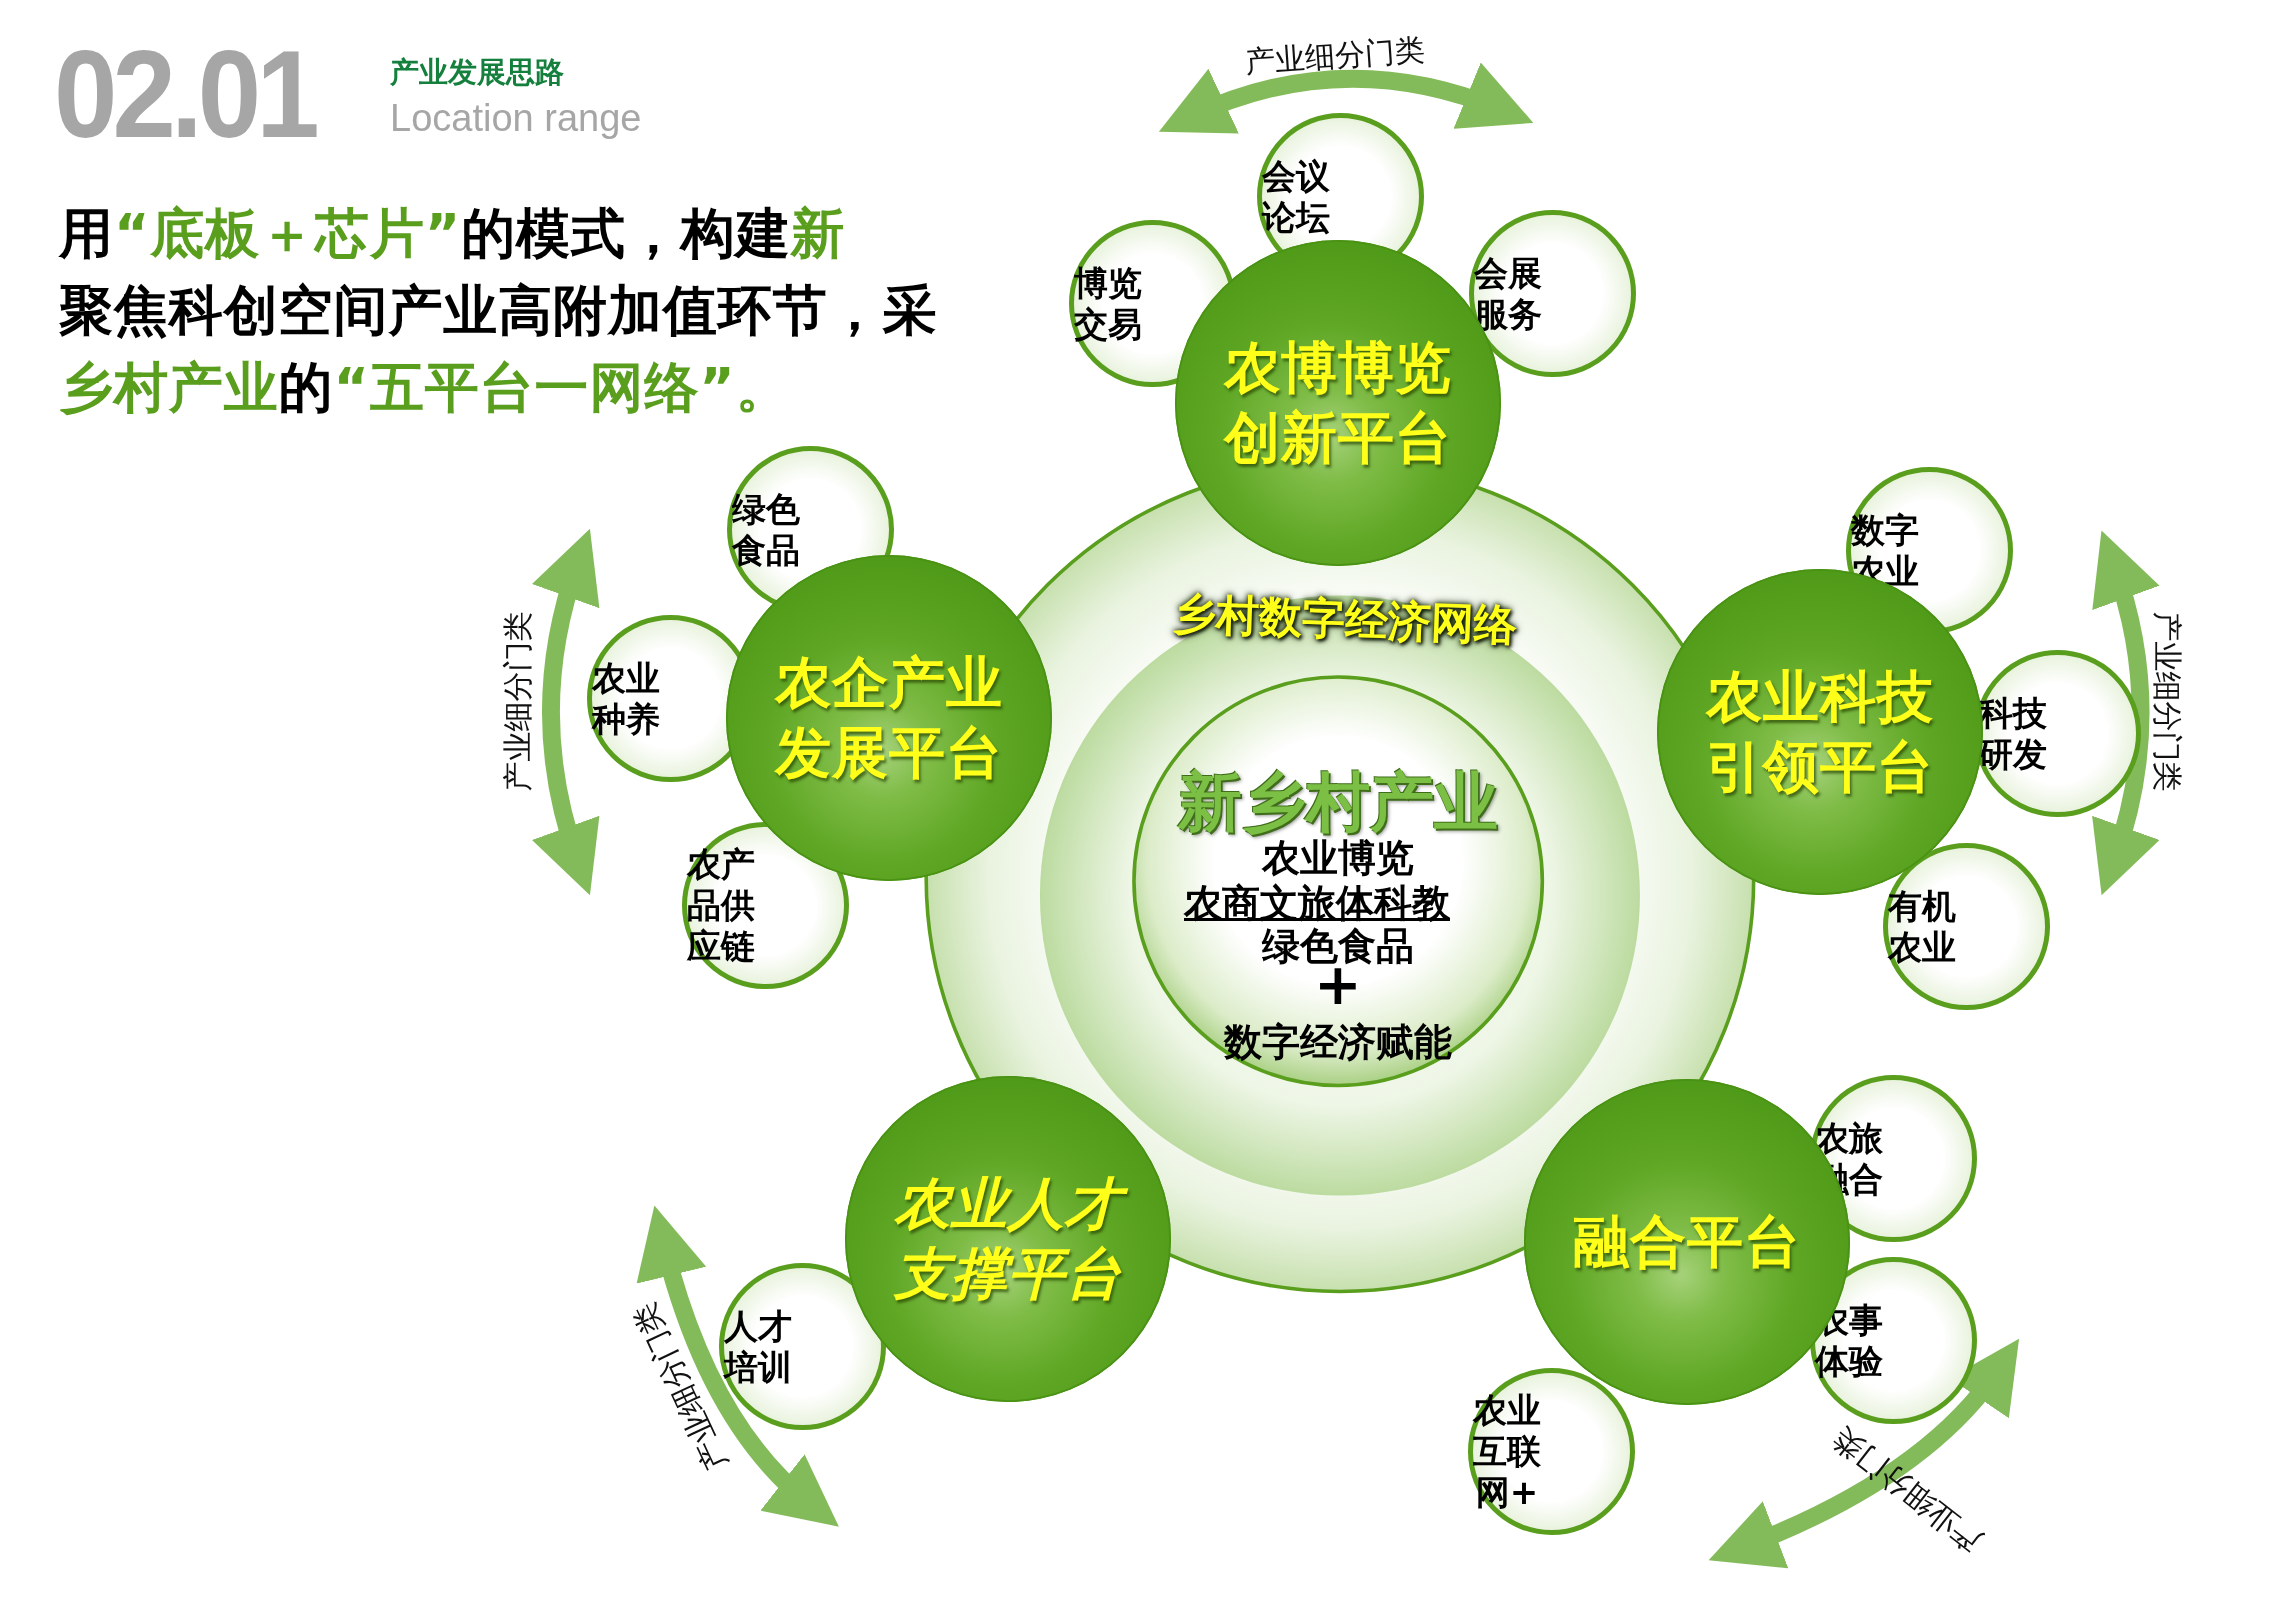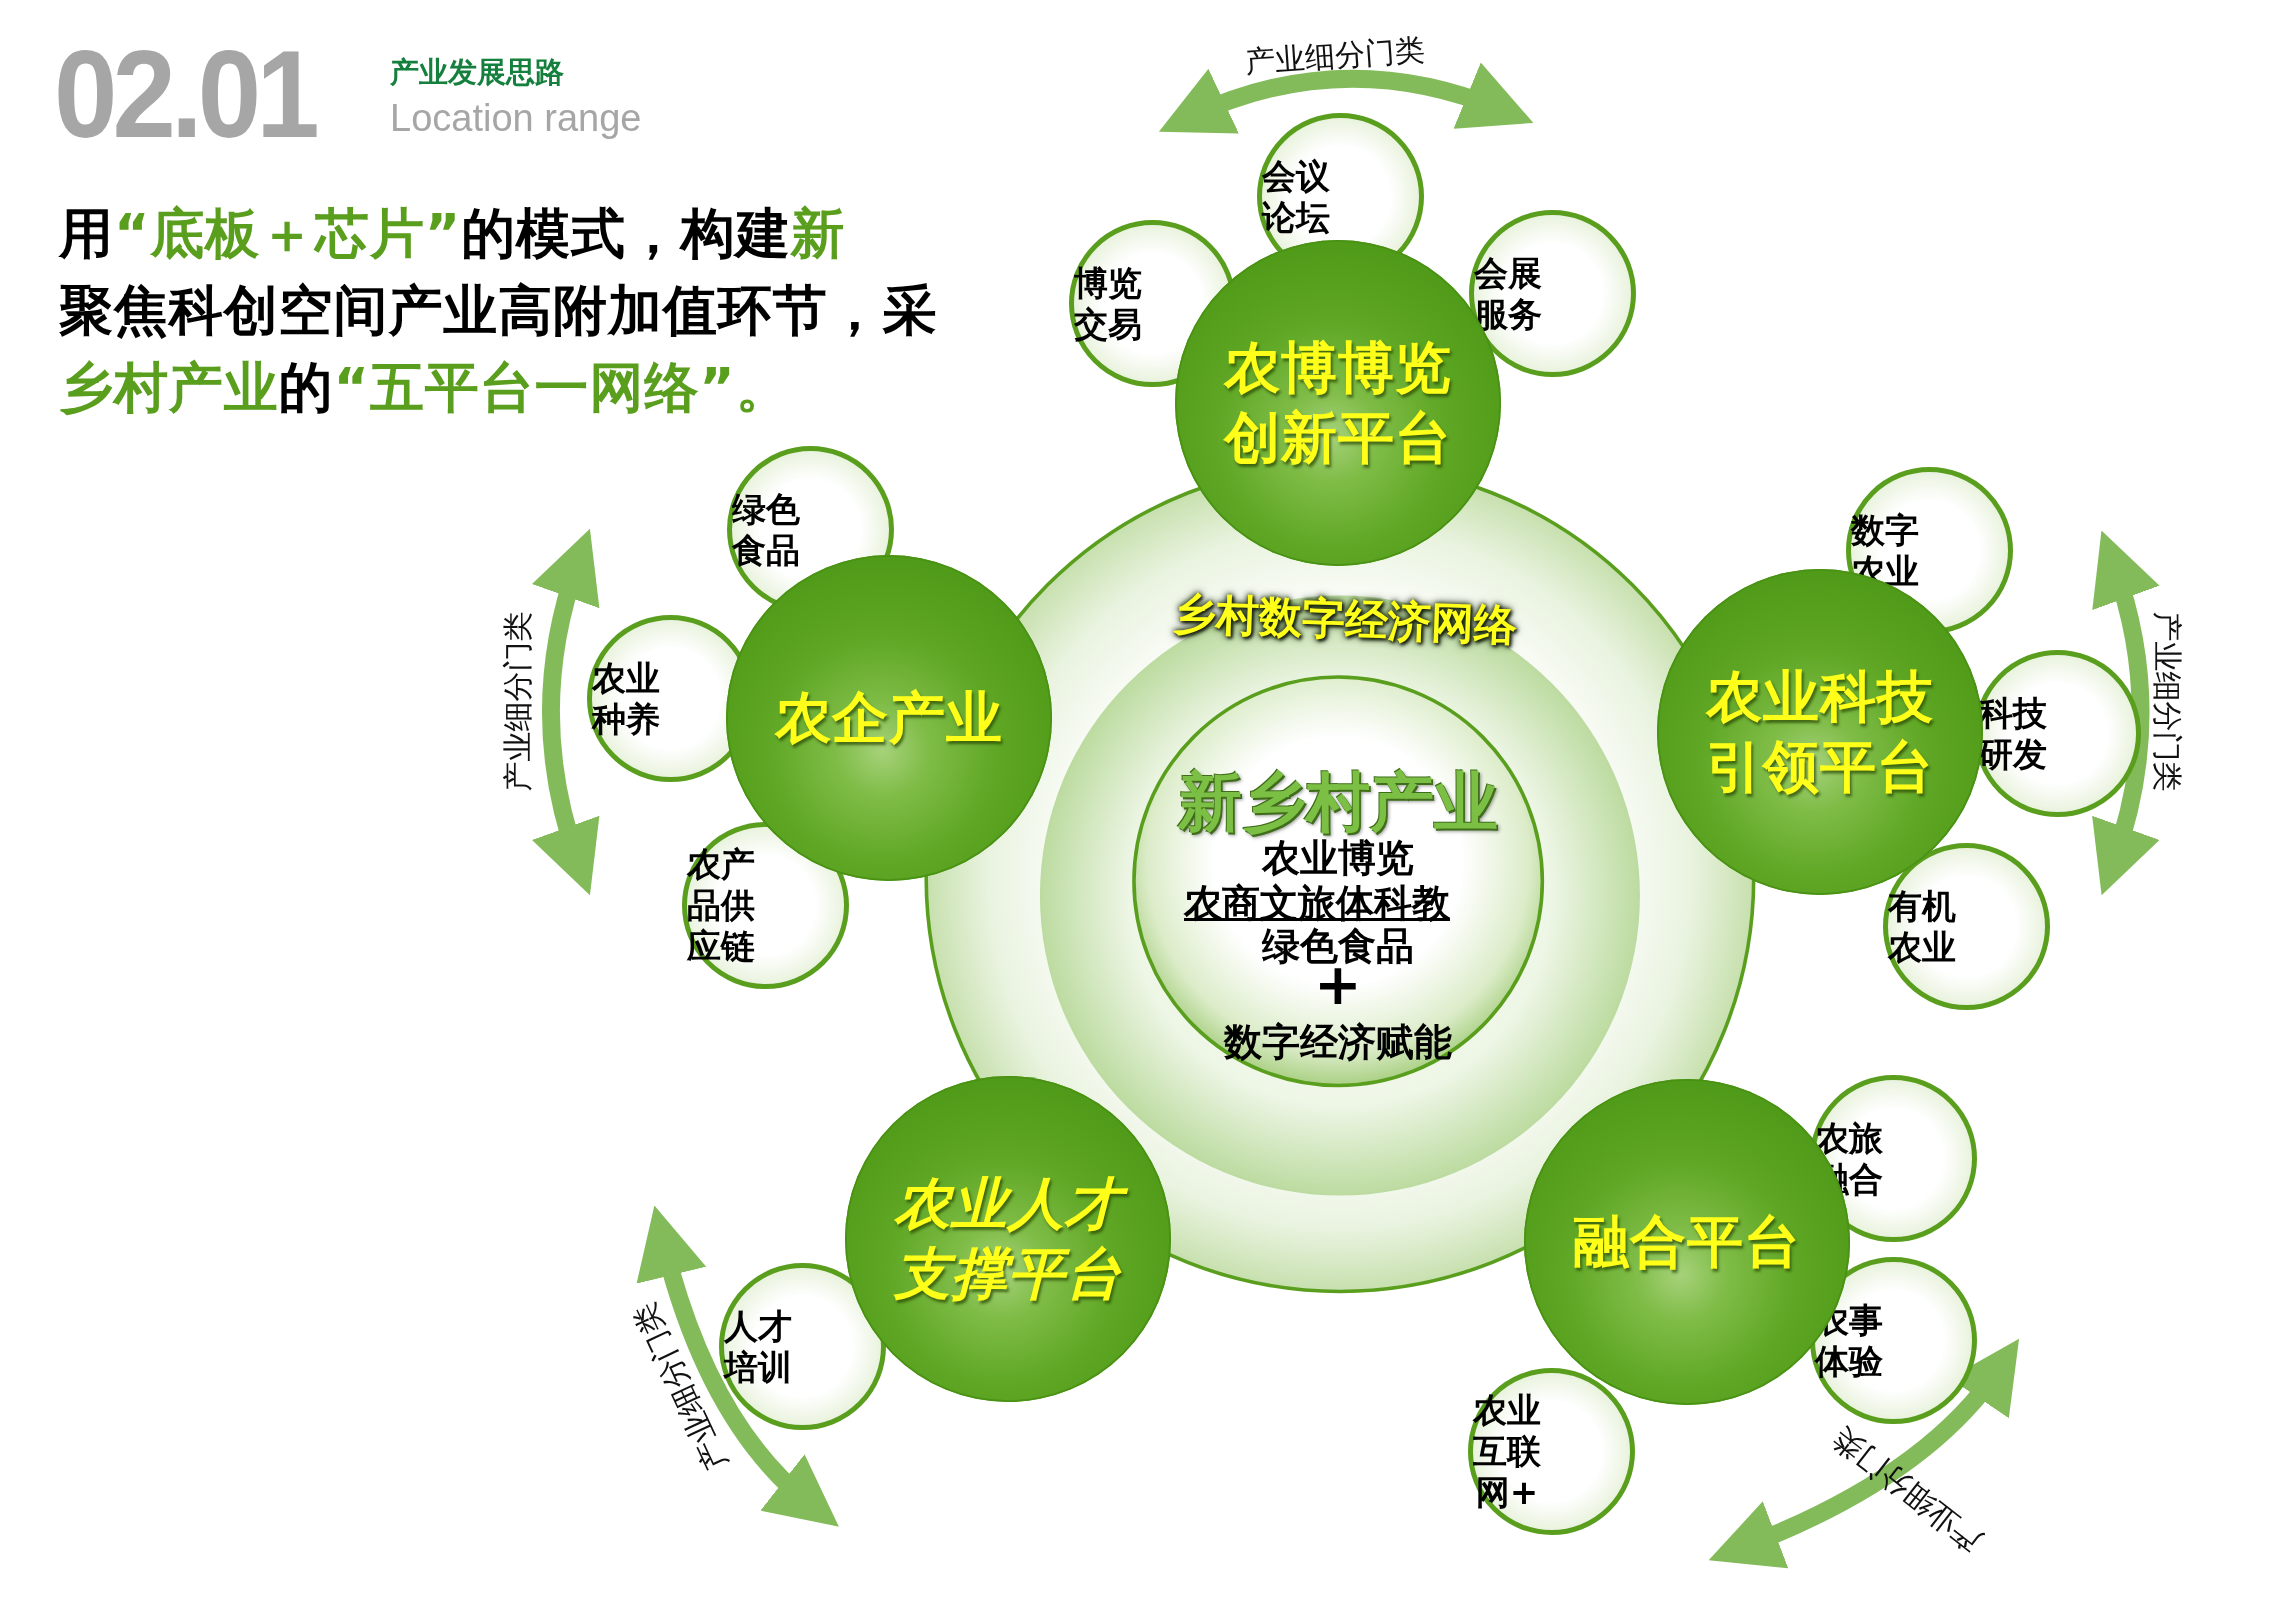--- a/index.html
+++ b/index.html
@@ -194,20 +194,21 @@
 
 <div class="sphere" style="left:1175px; top:240px; width:326px; height:326px;">
   <div class="lbl">
       <div>农博博览</div>
       <div>创新平台</div>
     </div>
 </div>
 <div class="sphere" style="left:726px; top:555px; width:326px; height:326px;">
   <div class="lbl">
       <div>农企产业</div>
+      <div>发展平台</div>
     </div>
 </div>
 <div class="sphere" style="left:1657px; top:569px; width:326px; height:326px;">
   <div class="lbl">
       <div>农业科技</div>
       <div>引领平台</div>
     </div>
 </div>
 <div class="sphere" style="left:845px; top:1076px; width:326px; height:326px;font-style:italic;">
   <div class="lbl">

